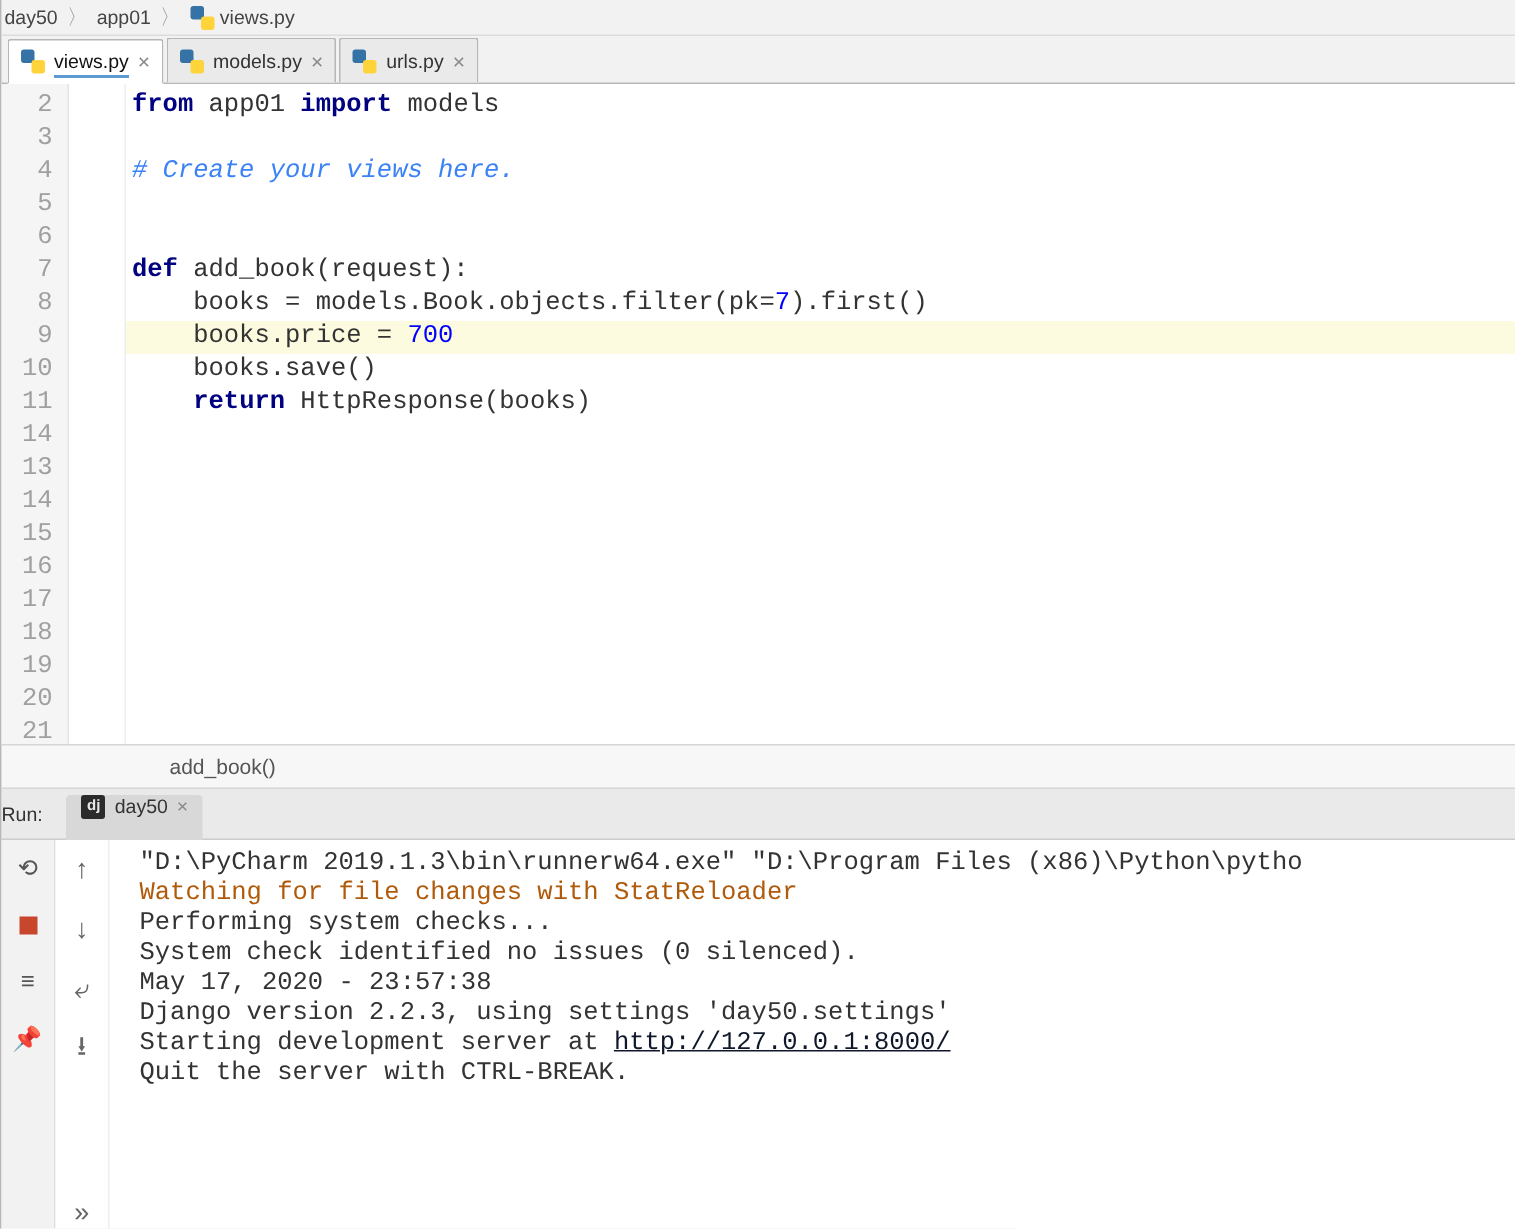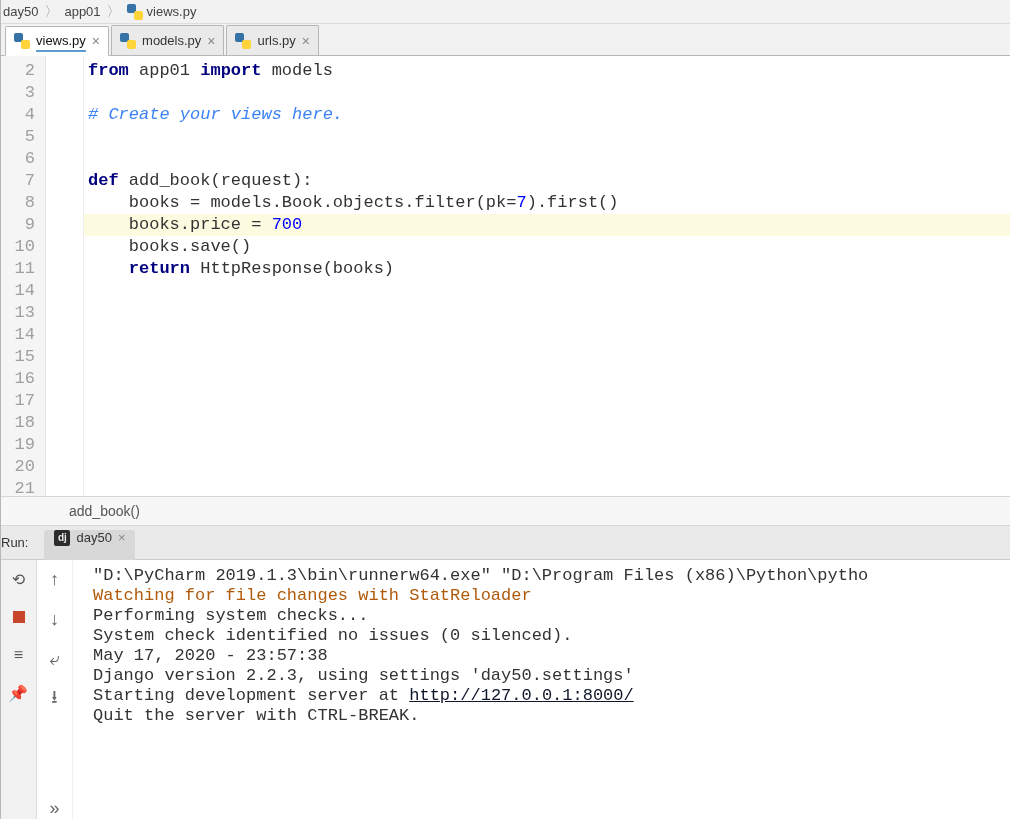--- a/index.html
+++ b/index.html
@@ -29,21 +29,21 @@
   .gutter div { height: 22px; line-height: 22px; padding-right: 10px; }
   .foldcol { width: 38px; background: #fff; border-right: 1px solid #eee; }
   .code { flex: 1; padding-top: 4px; font-family: "Consolas","Courier New",monospace; font-size: 17px; line-height: 22px; white-space: pre; background: #fff; overflow: hidden; }
   .code-line { height: 22px; padding-left: 4px; }
   .code-line.hl { background: #fcfadf; }
   .kw { color: #000080; font-weight: bold; }
   .cm { color: #3b82f6; font-style: italic; }
   .num { color: #0000ff; }
 
   
-  .crumb-bar { height: 30px; background: #f7f7f7; border-top: 1px solid #d6d6d6; border-bottom: 1px solid #d6d6d6; padding-left: 68px; display: flex; align-items: center; font-size: 14px; color: #555; }
+  .crumb-bar { height: 30px; background: #f7f7f7; border-top: 1px solid #d6d6d6; border-bottom: 1px solid #d6d6d6; padding-left: 112px; display: flex; align-items: center; font-size: 14px; color: #555; }
 
   
   .run-hdr { height: 34px; background: #eaeaea; border-bottom: 1px solid #ccc; display: flex; align-items: center; font-size: 13px; color: #333; }
   .run-hdr .lbl { padding: 0 12px 0 0; }
   .run-tab { height: 30px; display: flex; gap: 6px; padding: 0 10px; background: #d8d8d8; border-top-left-radius: 3px; border-top-right-radius: 3px; margin-top: 4px; margin-left: 4px; }
   .run-tab .close { color: #888; }
 
   
   .run-body { display: flex; height: 259px; background: #fff; }
   .tool-col { width: 36px; background: #f2f2f2; border-right: 1px solid #ddd; display: flex; flex-direction: column; align-items: center; gap: 16px; padding-top: 8px; font-size: 16px; color: #555; }

